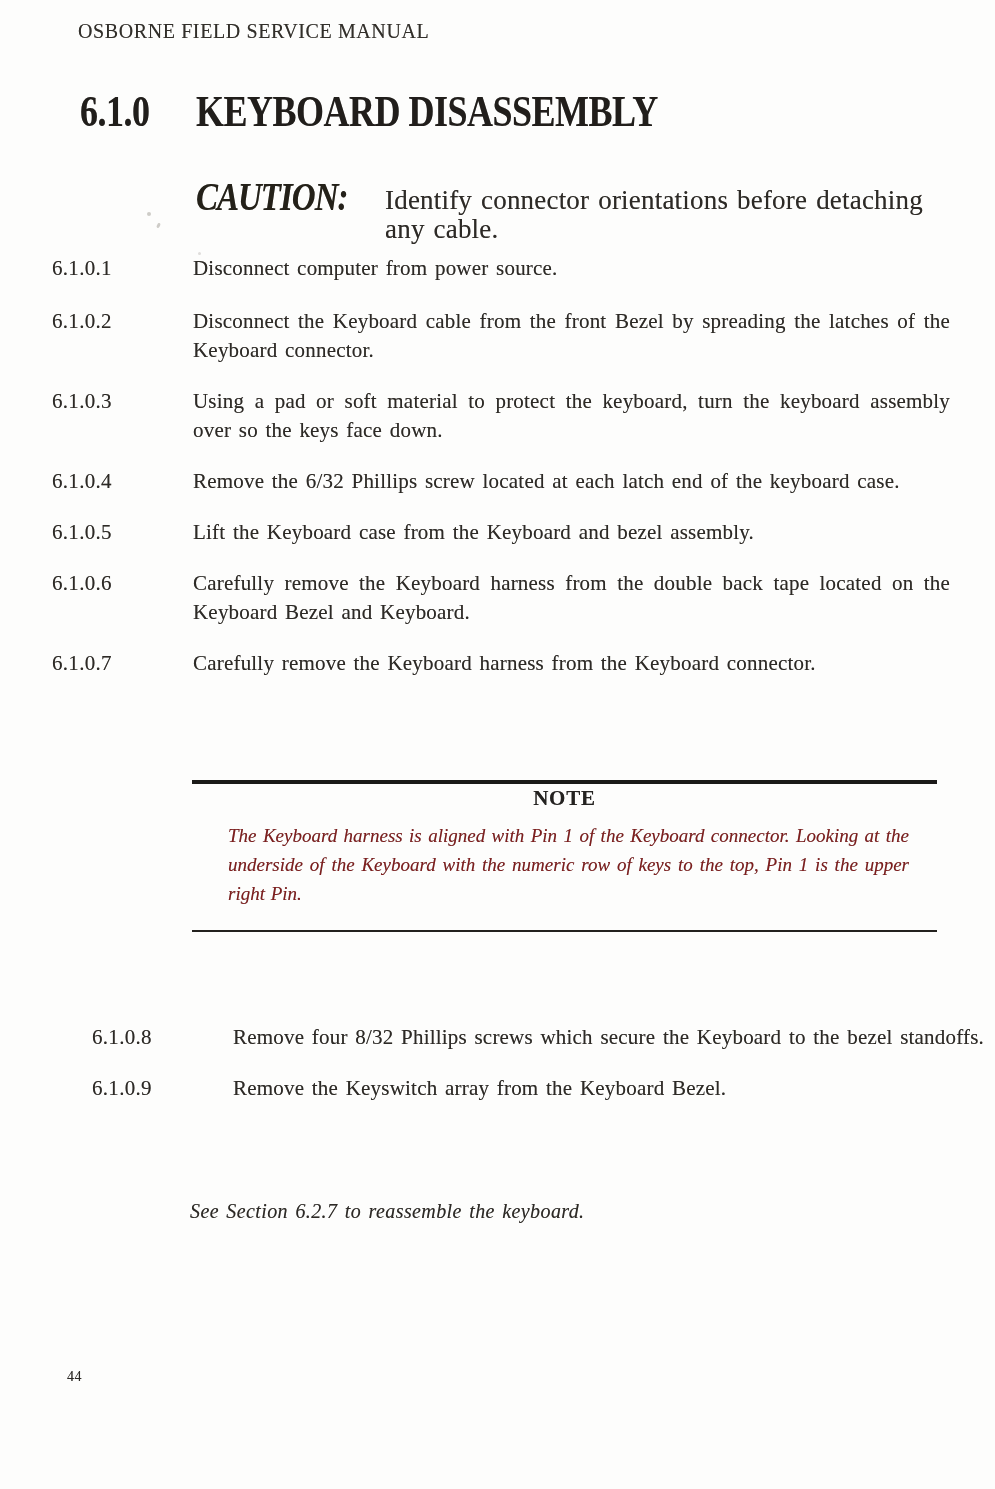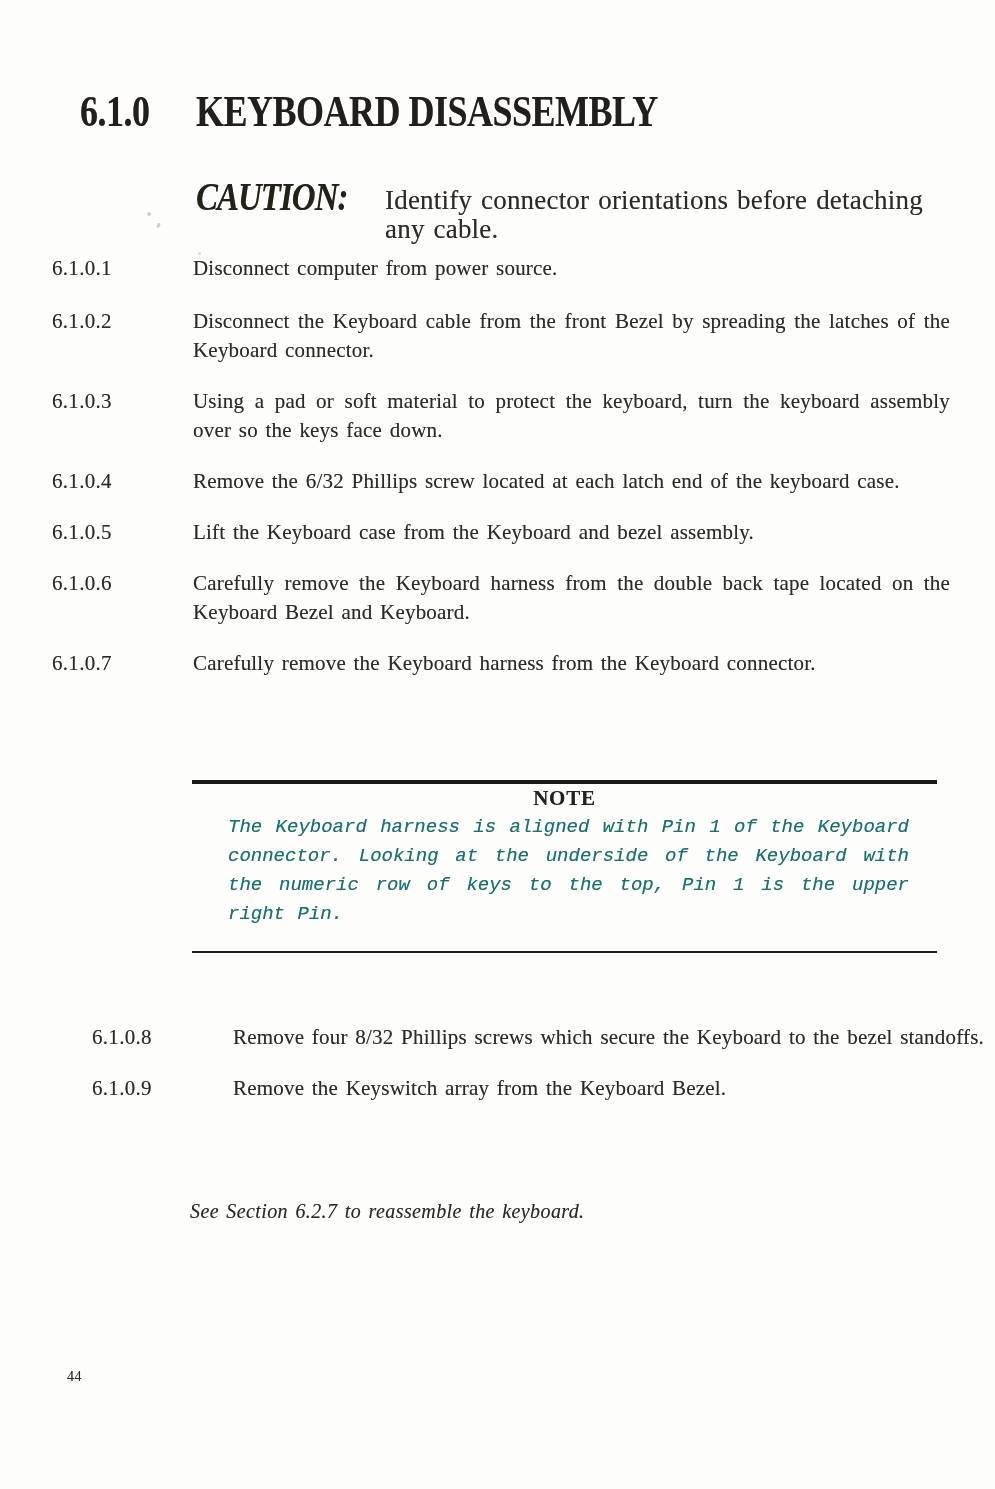--- a/index.html
+++ b/index.html
@@ -92,28 +92,27 @@
   .rule-thin  { height: 2px; background: #23211e; margin-top: 22px; }
   .note-title {
     text-align: center;
     font-weight: bold;
     font-size: 21px;
     letter-spacing: 0.8px;
     line-height: 29px;
     color: #242220;
   }
   .note-text {
-    margin: 0 28px 0 36px;
+    margin: 8px 28px 0 36px;
     font-style: italic;
     font-size: 19px;
     line-height: 29px;
     text-align: justify;
     word-spacing: 1px;
-    color: #0f766e;
-    font-family: Liberation Mono, monospace;
+    color: #7f1d1d;
   }
 
   .closing {
     position: absolute;
     top: 1200px;
     left: 190px;
     font-size: 20px;
     letter-spacing: 0.4px;
     word-spacing: 2px;
     font-style: italic;
@@ -130,20 +129,21 @@
   .speck { position: absolute; border-radius: 50%; background: #a8a49d; opacity: 0.55; }
   .speck-1 { left: 147px; top: 212px; width: 4px; height: 4px; }
   .speck-2 { left: 157px; top: 223px; width: 3px; height: 5px; transform: rotate(25deg); border-radius: 40%; }
   .speck-3 { left: 198px; top: 252px; width: 3px; height: 3px; opacity: 0.35; }
 </style>
 </head>
 <body>
 
 <div class="page">
 
+  <div class="header">OSBORNE FIELD SERVICE MANUAL</div>
 
   <div class="heading">
     <span class="h-num">6.1.0</span><span class="h-title">KEYBOARD DISASSEMBLY</span>
   </div>
 
   <div class="caution-label">CAUTION:</div>
   <div class="caution-text">Identify connector orientations before detaching any cable.</div>
 
   <div class="steps steps-main">
     <div class="step">

